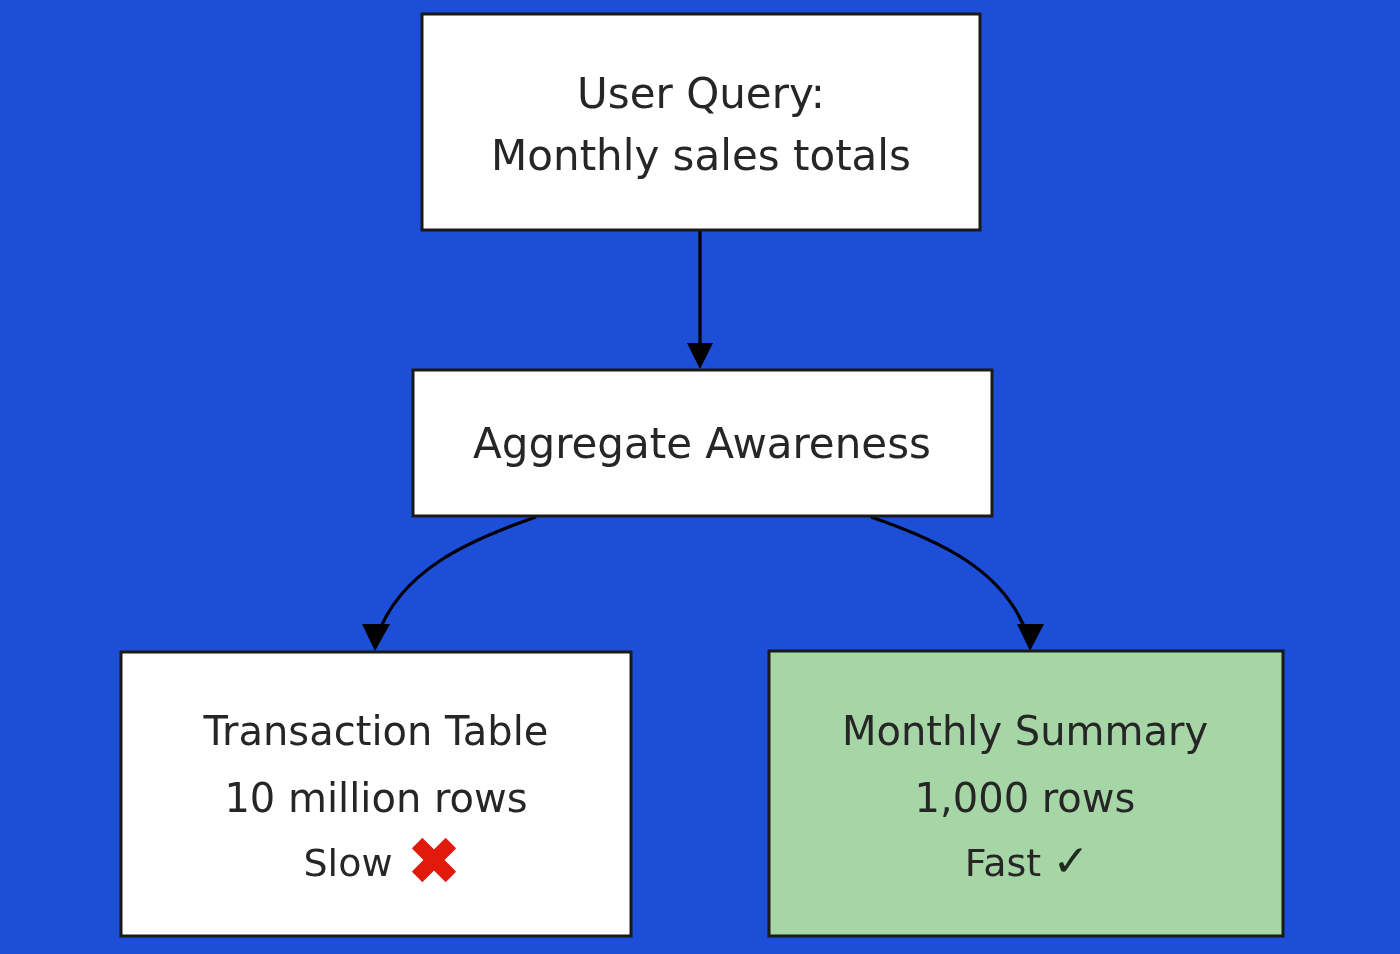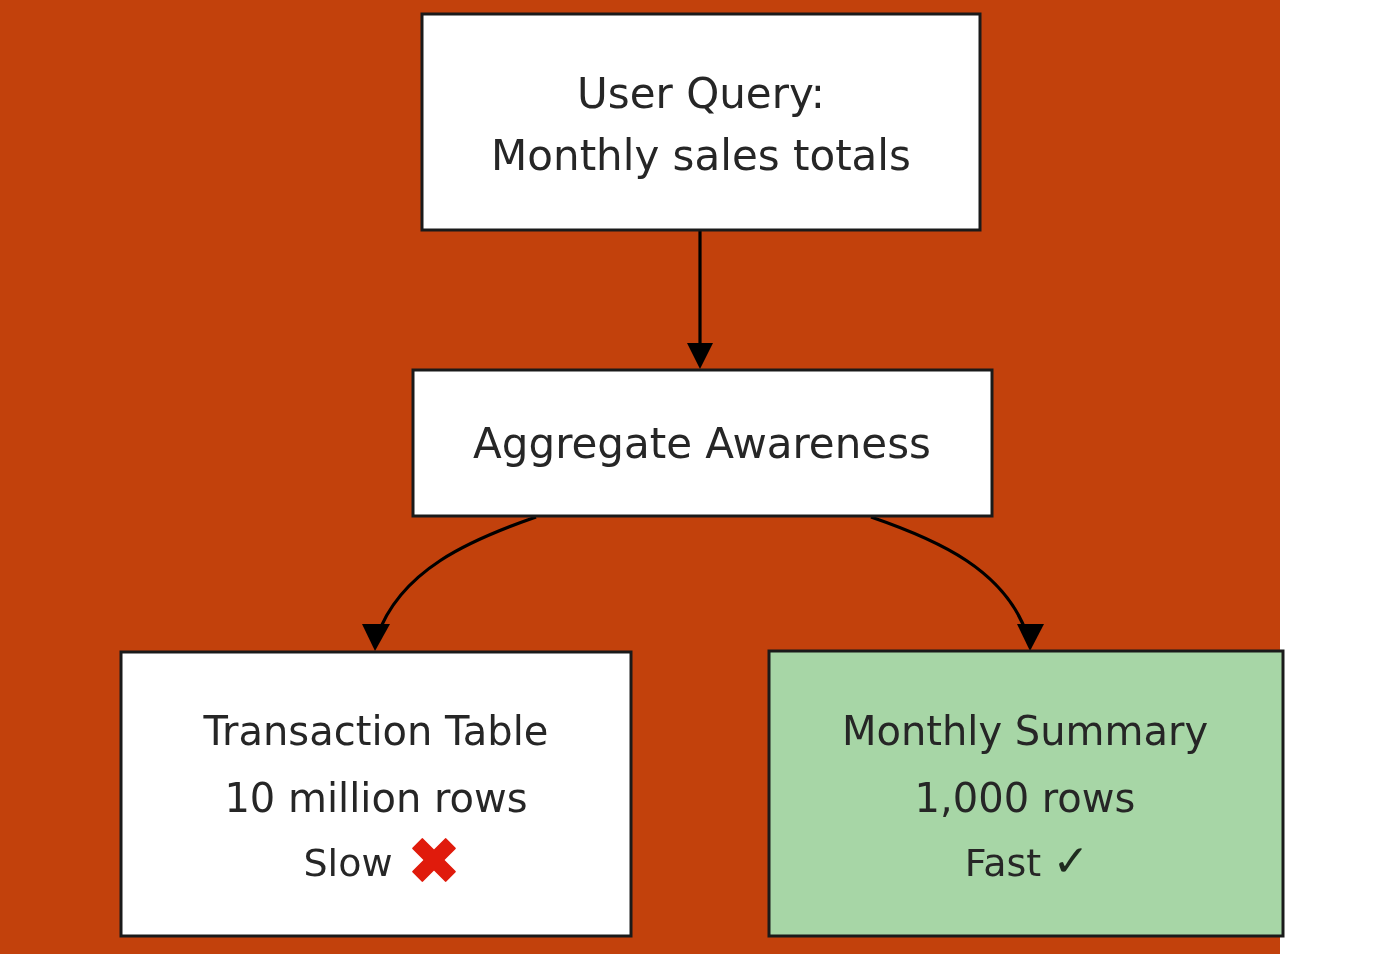--- a/index.html
+++ b/index.html
@@ -9,23 +9,23 @@
     background: #ffffff;
   }
   body {
     width: 1400px;
     height: 954px;
     font-family: "DejaVu Sans", sans-serif;
     overflow: hidden;
   }
   #diagram-canvas {
     position: relative;
-    width: 1280px;
+    width: 1400px;
     height: 954px;
-    background: #c2410c;
+    background: #1d4ed8;
   }
   svg.flow {
     display: block;
     width: 1400px;
     height: 954px;
   }
   .node-rect {
     stroke: #1a1a1a;
     stroke-width: 3;
   }

